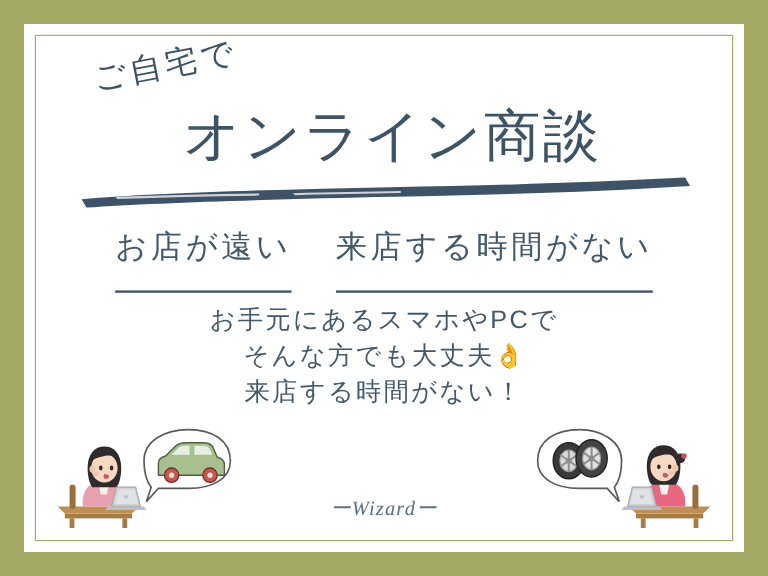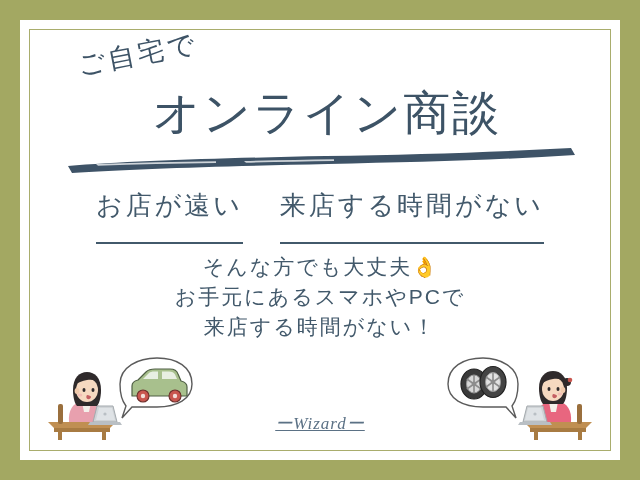--- a/index.html
+++ b/index.html
@@ -110,21 +110,20 @@
     position: absolute;
     left: 0;
     top: 382px;
     width: 580px;
     text-align: center;
     font-family: "Liberation Serif", serif;
     font-style: italic;
     font-size: 17px;
     color: #5b7185;
     letter-spacing: 1px;
-    text-decoration: underline;
   }
   
   .illus {
     position: absolute;
     bottom: 10px;
   }
   .illus-left { left: 14px; }
   .illus-right { right: 14px; }
 </style>
 </head>
@@ -147,24 +146,24 @@
       <path d="M178,15 C208,14.2 240,13.6 268,13.2 L268,14.9 C240,15.3 208,15.9 180,16.7 Z" fill="#ffffff" opacity="0.75"></path>
     </svg>
 
     <div class="subhead">
       <span class="subhead-item">お店が遠い</span>
       <span class="subhead-gap"></span>
       <span class="subhead-item">来店する時間がない</span>
     </div>
 
     <div class="body-block">
+      <div class="body-line">お手元にあるスマホやPCで</div>
       <div class="body-line">
         <span>そんな方でも大丈夫</span><span class="emoji">👌</span>
       </div>
-      <div class="body-line">お手元にあるスマホやPCで</div>
       <div class="body-line">来店する時間がない！</div>
     </div>
 
     <div class="signature">ーWizardー</div>
 
     <svg class="illus illus-left" width="150" height="86" viewBox="0 0 150 86">
 
       <g>
         <path d="M76,30 C76,13 94,4 113,4 C133,4 148,13 148,30 C148,45 133,53 113,53 L88,53 L78,64 L82,52 C78,47 76,39 76,30 Z" fill="#ffffff" stroke="#5b5b5b" stroke-width="1.4"></path>
 

